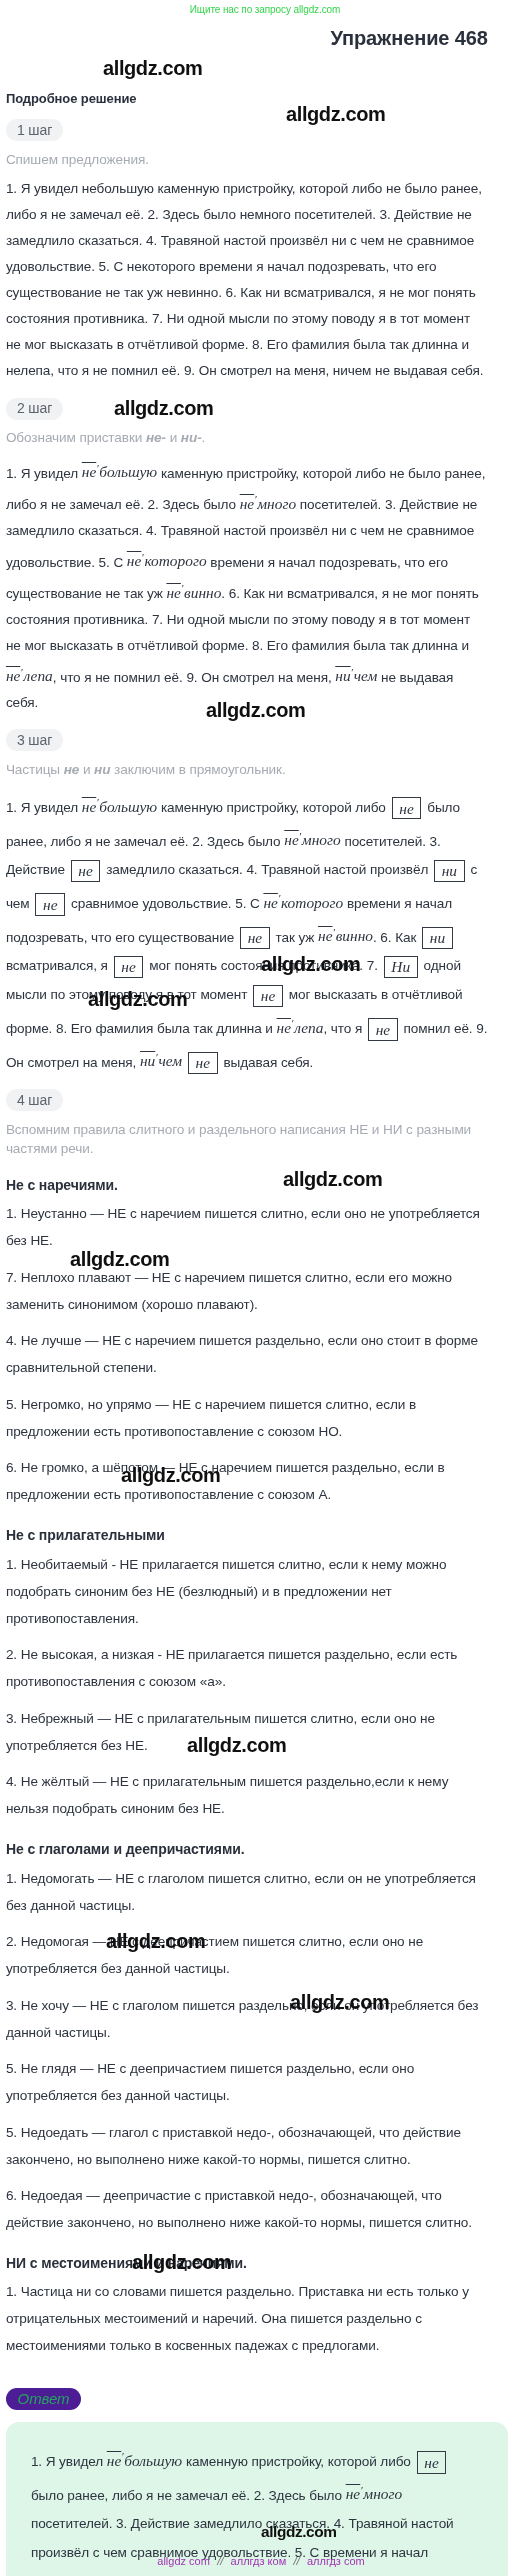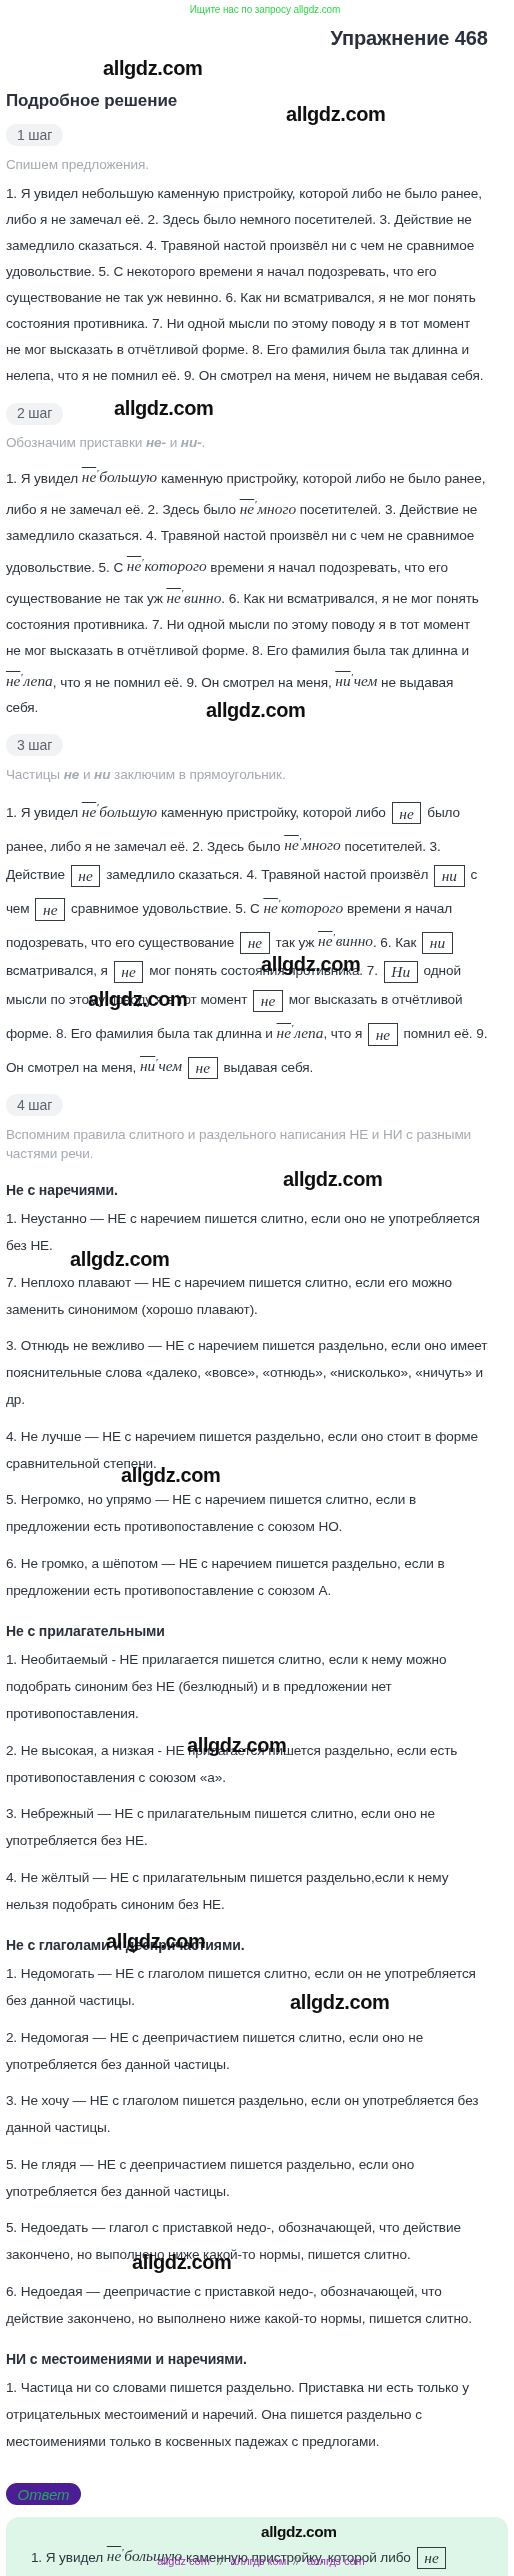--- a/index.html
+++ b/index.html
@@ -4,21 +4,21 @@
 <style>
   html,body{margin:0;padding:0;background:#ffffff;}
   .page{
     position:relative;width:514px;height:2576px;overflow:hidden;background:#fff;
     font-family:"Liberation Sans","DejaVu Sans",sans-serif;
     color:#2e3540;letter-spacing:-0.1px;
   }
   .banner{padding-top:4.4px;text-align:center;font-size:10px;color:#35d54b;font-weight:500;padding-left:16px;}
   .content{width:482px;margin-left:5.9px;}
   h1.title{font-size:20px;font-weight:700;margin:11.7px 0 0;color:#2b313c;text-align:right;}
-  h2.subtitle{font-size:17px;font-weight:700;margin:41px 0 0;color:#2b313c;}
+  h2.subtitle{font-size:13px;font-weight:700;margin:41px 0 0;color:#2b313c;}
   .badge{
     display:inline-block;margin-top:13.2px;padding:4.4px 11px;border-radius:11.7px;
     background:#f1f2f4;color:#5d646e;font-size:14px;line-height:13.2px;
   }
   .desc{margin:8.8px 0 0;font-size:13.6px;color:#a6abb3;line-height:19px;}
   .desc .em{font-style:italic;font-weight:700;}
   p.sent{margin:7.3px 0 0;font-size:13.6px;line-height:26px;}
   p.sent-tall{margin:8.8px 0 0;font-size:13.6px;line-height:29px;}
   .marked{
     font-family:"Liberation Serif","DejaVu Serif",serif;font-style:italic;
@@ -101,21 +101,20 @@
 
     <section>
       <span class="badge">4 шаг</span>
       <p class="desc">Вспомним правила слитного и раздельного написания НЕ и НИ с разными частями речи.</p>
 
       <div class="rules">
 
         <h3>Не с наречиями.</h3>
         <p>1. Неустанно — НЕ с наречием пишется слитно, если оно не употребляется без НЕ.</p>
         <p>7. Неплохо плавают — НЕ с наречием пишется слитно, если его можно заменить синонимом (хорошо плавают).</p>
-        <p>3. Отнюдь не вежливо — НЕ с наречием пишется раздельно, если оно имеет пояснительные слова «далеко, «вовсе», «отнюдь», «нисколько», «ничуть» и др.</p>
         <p>4. Не лучше — НЕ с наречием пишется раздельно, если оно стоит в форме сравнительной степени.</p>
         <p>5. Негромко, но упрямо — НЕ с наречием пишется слитно, если в предложении есть противопоставление с союзом НО.</p>
         <p>6. Не громко, а шёпотом — НЕ с наречием пишется раздельно, если в предложении есть противопоставление с союзом А.</p>
 
         <h3>Не с прилагательными</h3>
         <p>1. Необитаемый - НЕ прилагается пишется слитно, если к нему можно подобрать синоним без НЕ (безлюдный) и в предложении нет противопоставления.</p>
         <p>2. Не высокая, а низкая - НЕ прилагается пишется раздельно, если есть противопоставления с союзом «а».</p>
         <p>3. Небрежный — НЕ с прилагательным пишется слитно, если оно не употребляется без НЕ.</p>
         <p>4. Не жёлтый — НЕ с прилагательным пишется раздельно,если к нему нельзя подобрать синоним без НЕ.</p>
 

